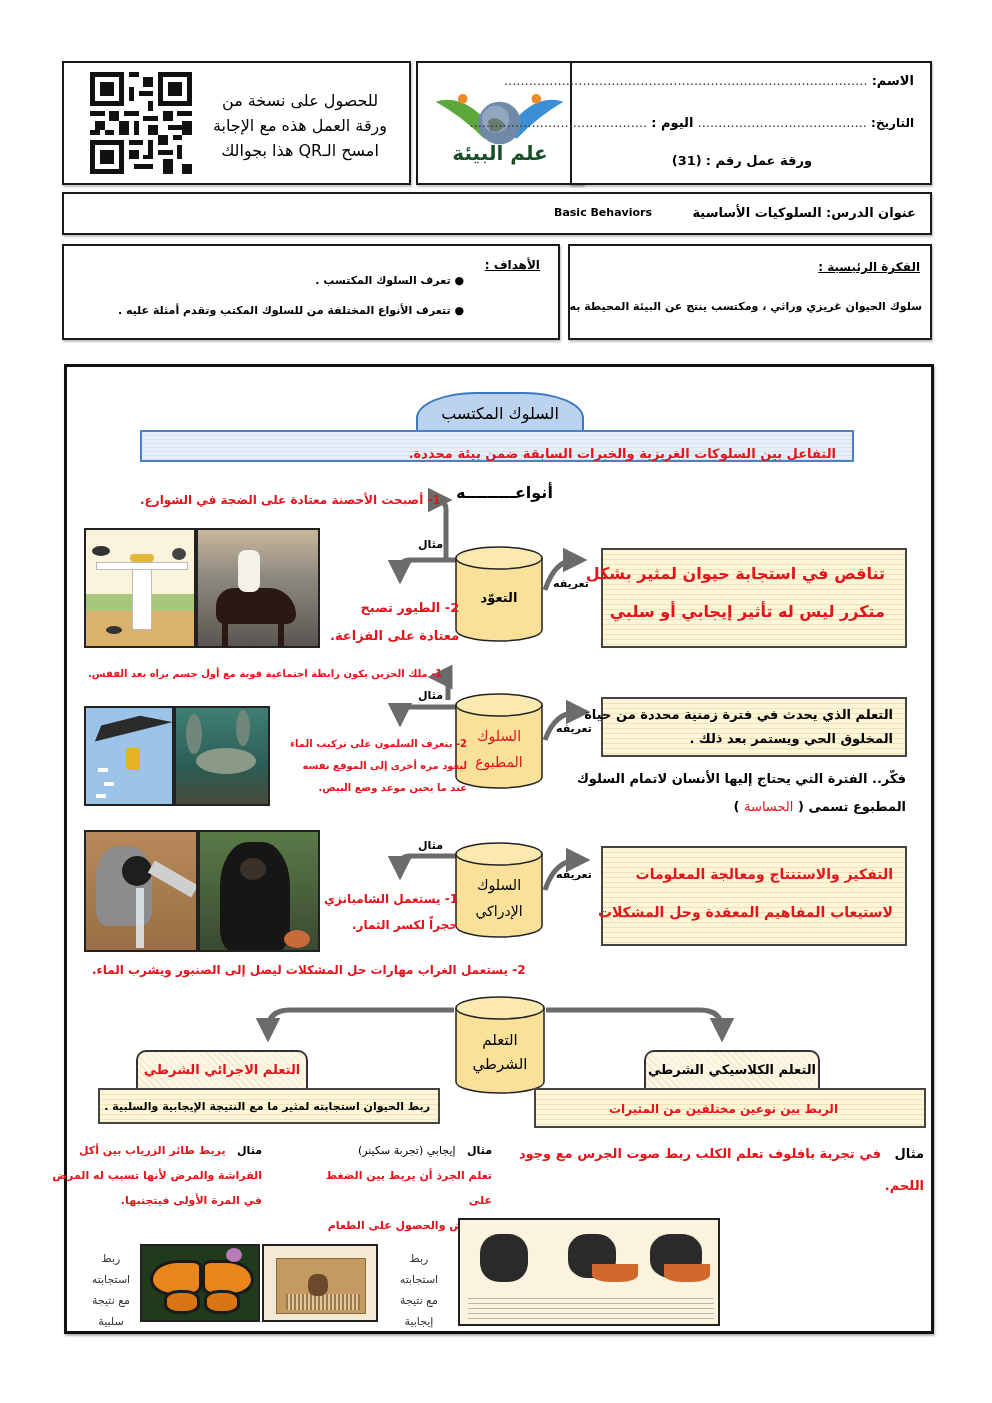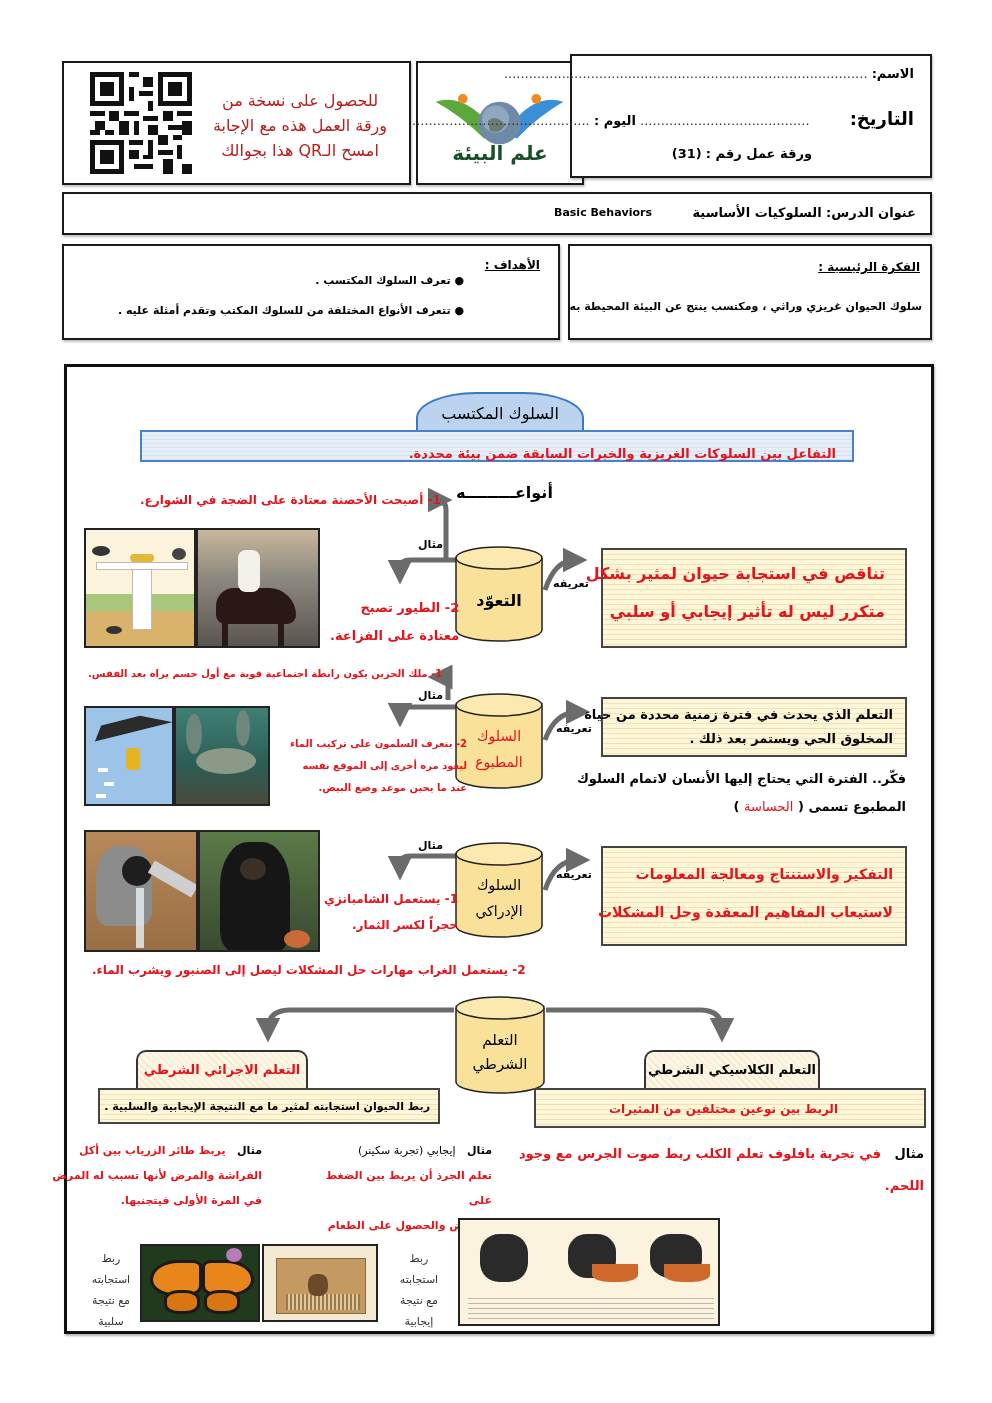--- a/index.html
+++ b/index.html
@@ -78,46 +78,46 @@
       <rect x="8" y="16" width="2" height="2"></rect>
         <rect x="11" y="17" width="2" height="1"></rect>
         <rect x="14" y="16" width="3" height="1"></rect>
         <rect x="18" y="15" width="1" height="3"></rect>
         <rect x="15" y="18" width="2" height="3"></rect>
         <rect x="9" y="19" width="4" height="1"></rect>
         <rect x="19" y="19" width="2" height="2"></rect>
     </g>
   </svg>
 </div>
-<div class="abs rtl" style="left:200px; top:88px; width:200px; text-align:center; font-size:16px; line-height:25px; color:#b91c1c;">
+<div class="abs rtl" style="left:200px; top:88px; width:200px; text-align:center; font-size:16px; line-height:25px; color:#000000;">
   <div>للحصول على نسخة من</div>
   <div>ورقة العمل هذه مع الإجابة</div>
   <div>امسح الـQR هذا بجوالك</div>
 </div>
 
 <div class="box" style="left:416px; top:61px; width:168px; height:124px;">
   <svg viewBox="0 0 149 124" style="position:absolute; left:0; top:0; width:100%; height:100%;">
     <path d="M8 40 Q40 30 70 72 L58 78 Q35 55 8 40Z" fill="#5da83a"></path>
     <path d="M140 40 Q108 30 80 72 L92 78 Q114 55 140 40Z" fill="#3b8fd6"></path>
     <circle cx="36" cy="37" r="5" fill="#f08a24"></circle>
     <circle cx="112" cy="37" r="5" fill="#f08a24"></circle>
     <circle cx="74" cy="62" r="22" fill="#6f8aa8"></circle>
     <circle cx="70" cy="58" r="14" fill="#9fb4c9" opacity="0.7"></circle>
     <path d="M62 60 Q70 52 80 64 Q74 74 64 70Z" fill="#5a6b52" opacity="0.7"></path>
   </svg>
   <div style="position:absolute; left:0; right:0; top:78px; text-align:center; direction:rtl; font-weight:bold; font-size:20px; color:#1b4f2a;">علم البيئة</div>
 </div>
 
-<div class="box" style="left:570px; top:54px; width:362px; height:124px;">
+<div class="box" style="left:570px; top:61px; width:362px; height:124px;">
   <div class="abs rtl" style="right:16px; top:10px; font-size:13px; white-space:nowrap;">
     <span class="b">الاسم:</span>
     <span class="dots">........................................................................................</span>
   </div>
   <div class="abs rtl" style="right:16px; top:52px; font-size:13px; white-space:nowrap;">
-    <span class="b" style="font-size:18px;margin-left:36px;">التاريخ:</span>
+    <span class="b" style="font-size:12px;">التاريخ:</span>
     <span class="dots">.........................................</span>
     <span class="b">اليوم :</span>
     <span class="dots">...........................................</span>
   </div>
   <div class="abs rtl" style="right:118px; top:90px; font-size:13px; white-space:nowrap;">
     <span class="b">ورقة عمل رقم :</span>
     <span class="b">(31)</span>
   </div>
 </div>
 
@@ -174,21 +174,21 @@
 
 <div class="abs red b rtl" style="left:140px; top:493px; font-size:12px; white-space:nowrap;">1- أصبحت الأحصنة معتادة على الضجة في الشوارع.</div>
 <div class="abs b" style="left:418px; top:538px; font-size:11px;">مثال</div>
 <div class="abs b" style="left:553px; top:577px; font-size:11px;">تعريفه</div>
 
 <div class="cyl" style="left:455px; top:546px; height:96px;">
   <svg viewBox="0 0 88 96" preserveAspectRatio="none">
     <path d="M1 12 L1 84 A43 11 0 0 0 87 84 L87 12" fill="#f9e19a" stroke="#222" stroke-width="1.5"></path>
     <ellipse cx="44" cy="12" rx="43" ry="11" fill="#fbe9b0" stroke="#222" stroke-width="1.5"></ellipse>
   </svg>
-  <div class="lbl" style="top:42px; font-size:16px;">التعوّد</div>
+  <div class="lbl" style="top:42px; font-size:13px;">التعوّد</div>
 </div>
 
 <div class="abs red b rtl" style="left:330px; top:594px; font-size:13px; line-height:28px; white-space:nowrap;">
   <div>2- الطيور تصبح</div>
   <div>معتادة على الفزاعة.</div>
 </div>
 
 <div class="defbox" style="left:601px; top:548px; width:306px; height:100px;">
   <div class="red b" style="position:absolute; right:20px; top:14px; font-size:16px; white-space:nowrap;">تناقص في استجابة حيوان لمثير بشكل</div>
   <div class="red b" style="position:absolute; right:20px; top:52px; font-size:16px; white-space:nowrap;">متكرر ليس له تأثير إيجابي أو سلبي</div>

